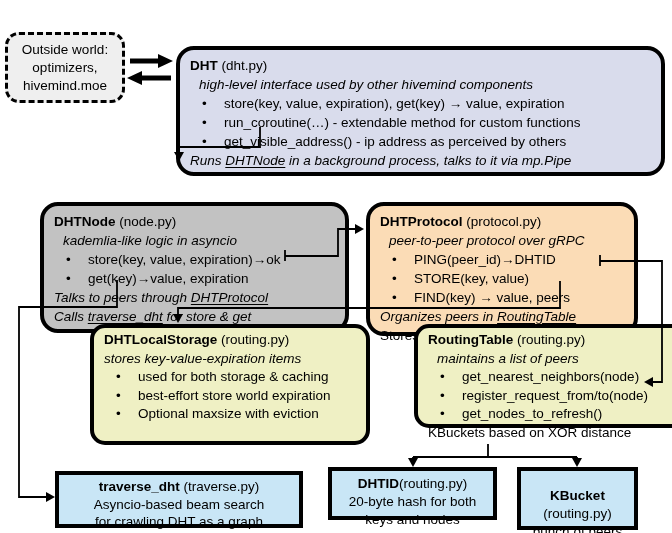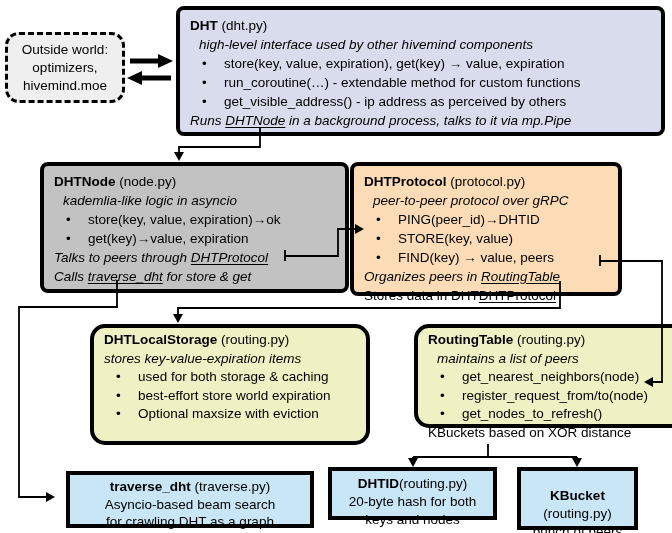--- a/index.html
+++ b/index.html
@@ -2,45 +2,45 @@
 <html><head>
 <meta charset="utf-8">
 <style>
   html,body { margin:0; padding:0; }
   body {
     width:672px; height:533px; position:relative; background:#ffffff;
     font-family:"Liberation Sans", sans-serif; font-size:13.5px; color:#000;
     overflow:hidden;
   }
   .box { position:absolute; box-sizing:border-box; border:4px solid #000; background:#fff; z-index:2; }
-  .round { border-radius:8px; }
+  .round { border-radius:18px;margin-top:40px; }
   .round-sm { border-radius:15px; }
   .pad { padding:6px 10px 4px 10px; }
   .lh19 { line-height:19px; }
   .lh18 { line-height:18.6px;margin-left:48px; }
   .bname { font-weight:bold; }
   .it { font-style:italic; }
   .sub { padding-left:9px; }
   .bullet { position:relative; padding-left:34px; }
   .bullet::before { content:"\2022"; position:absolute; left:12px; top:0; }
   .u { text-decoration:underline; text-underline-offset:2px; }
   .center { text-align:center; }
 
   #outside-world {
     left:5px; top:32px; width:120px; height:71px;
     border:3.5px dashed #000; border-radius:14px; background:#efefef;
     display:flex; flex-direction:column; justify-content:center;
     text-align:center; line-height:18px;
   }
   #dht-box        { left:176px; top:6px;   width:489px; height:130px; background:#d9dcec; }
   #dhtnode-box    { left:40px;  top:162px; width:309px; height:131px; background:#c2c2c2; }
-  #dhtprotocol-box{ left:350px; top:162px; width:272px; height:134px; background:#fbdcb6; }
+  #dhtprotocol-box{ left:366px; top:162px; width:272px; height:134px; background:#fbdcb6; }
   #storage-box    { left:42px;  top:324px; width:280px; height:121px; background:#eff0c4; padding-top:3px; }
   #routing-box    { left:366px; top:324px; width:276px; height:104px; background:#eff0c4; padding-top:3px; }
-  #traverse-box   { left:66px;  top:471px; width:248px; height:57px;  background:#c9e6f6; line-height:17.5px; padding-top:3px; }
+  #traverse-box   { left:55px;  top:471px; width:248px; height:57px;  background:#c9e6f6; line-height:17.5px; padding-top:3px; }
   #dhtid-box      { left:328px; top:467px; width:169px; height:53px;  background:#c9e6f6; line-height:18px;   padding-top:4px; }
   #kbucket-box    { left:517px; top:467px; width:121px; height:63px;  background:#c9e6f6; line-height:18px;   padding-top:16px; }
 
   #wires { position:absolute; left:0; top:0; width:672px; height:533px; z-index:5; pointer-events:none; }
   #wires path, #wires line { stroke:#000; fill:none; stroke-width:1.8px; }
   #wires .thick { stroke-width:5px; }
   #wires polygon { fill:#000; stroke:none; }
 </style>
 </head>
 <body>

